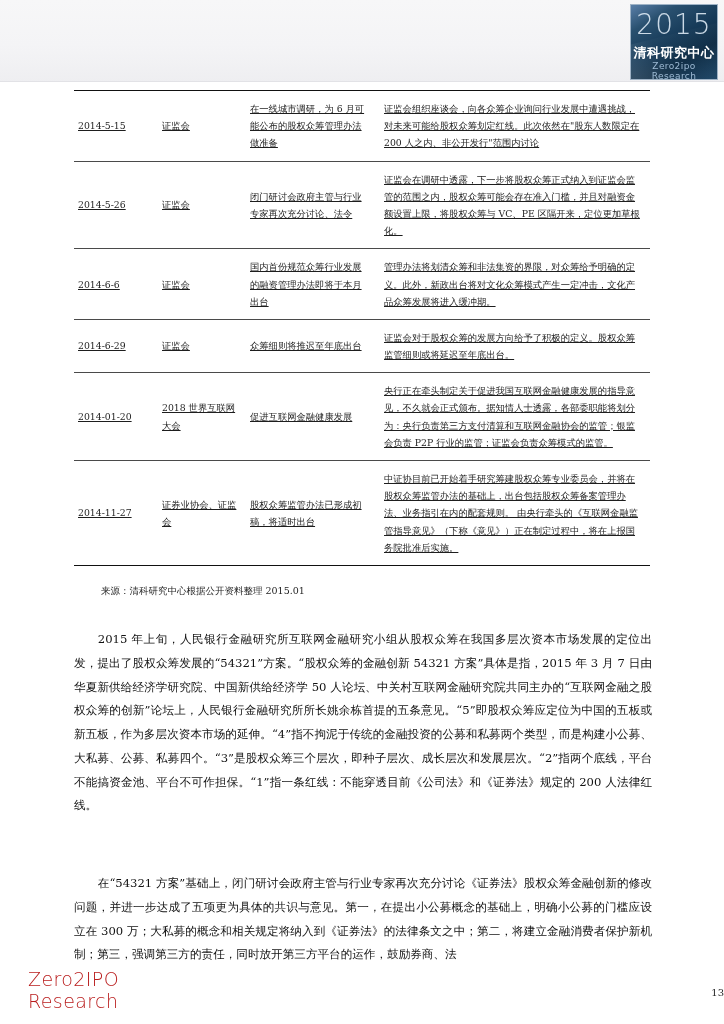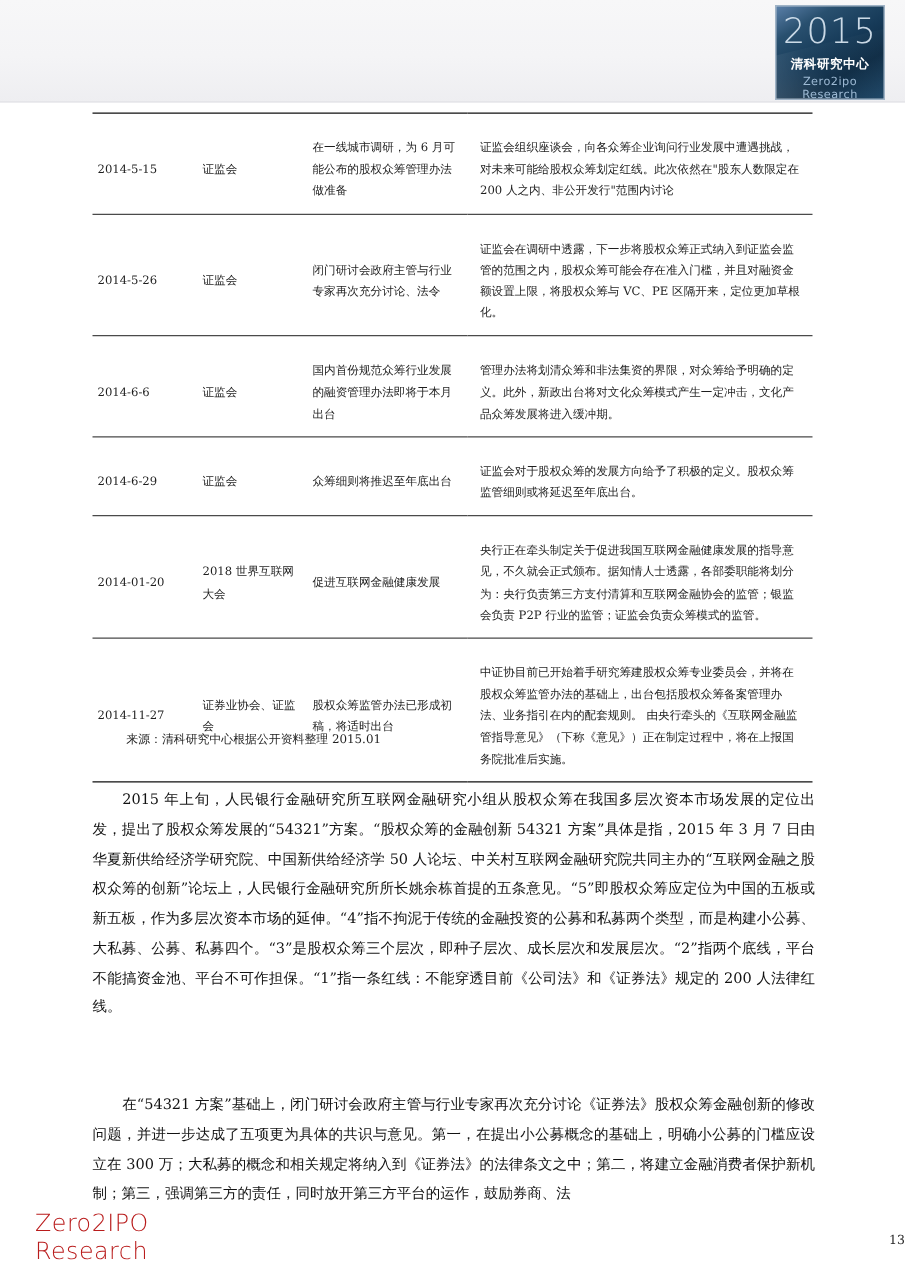--- a/index.html
+++ b/index.html
@@ -38,21 +38,21 @@
     top: 38px;
     font-family: "DejaVu Sans", "Liberation Sans", sans-serif;
     font-size: 19px;
     font-weight: bold;
     letter-spacing: 0.3px;
     color: #1b4a82;
     white-space: nowrap;
   }
   .logo-box {
     position: absolute;
-    right: 16px;
+    right: 6px;
     top: 4px;
     width: 86px;
     height: 74px;
     background:
       linear-gradient(150deg, #5a7fa8 0%, #29506f 22%, #163a58 48%, #0d2b44 70%, #1d4566 100%);
     border: 1px solid #9fb3c6;
     overflow: hidden;
   }
   .logo-box::before {
     content: "";
@@ -72,21 +72,21 @@
     letter-spacing: 1px;
     color: rgba(226,238,248,0.88);
     font-weight: 300;
   }
   .logo-cn {
     position: absolute;
     left: 0; right: 0;
     top: 39px;
     text-align: center;
     font-family: "DejaVu Sans", "Liberation Sans", sans-serif;
-    font-size: 10px;
+    font-size: 13px;
     font-weight: bold;
     color: #ffffff;
     letter-spacing: 0.5px;
   }
   .logo-en {
     position: absolute;
     left: 0; right: 0;
     top: 56px;
     text-align: center;
     font-family: "DejaVu Sans", "Liberation Sans", sans-serif;
@@ -102,23 +102,24 @@
     top: 90px;
     width: 576px;
     border-collapse: collapse;
     font-size: 9.3px;
     line-height: 1.85;
   }
   .doc-table tr { border-bottom: 0.8px solid #4a4a4a; }
   .doc-table tr:first-child { border-top: 1.6px solid #111; }
   .doc-table tr:last-child { border-bottom: 1.6px solid #111; }
   .doc-table td {
-    padding: 19px 6px 9px 0;
+    padding: 9px 6px 9px 0;
     vertical-align: middle;
     color: #1e1e1e;
+    text-decoration: underline;
   }
   .col-date  { width: 72px; padding-left: 4px !important; white-space: nowrap; }
   .col-org   { width: 76px; padding-left: 6px !important; }
   .col-event { width: 118px; padding-left: 6px !important; }
   .col-desc  { width: auto;  padding-left: 10px !important; }
 
   .source-line {
     position: absolute;
     left: 74px;
     top: 585px;

